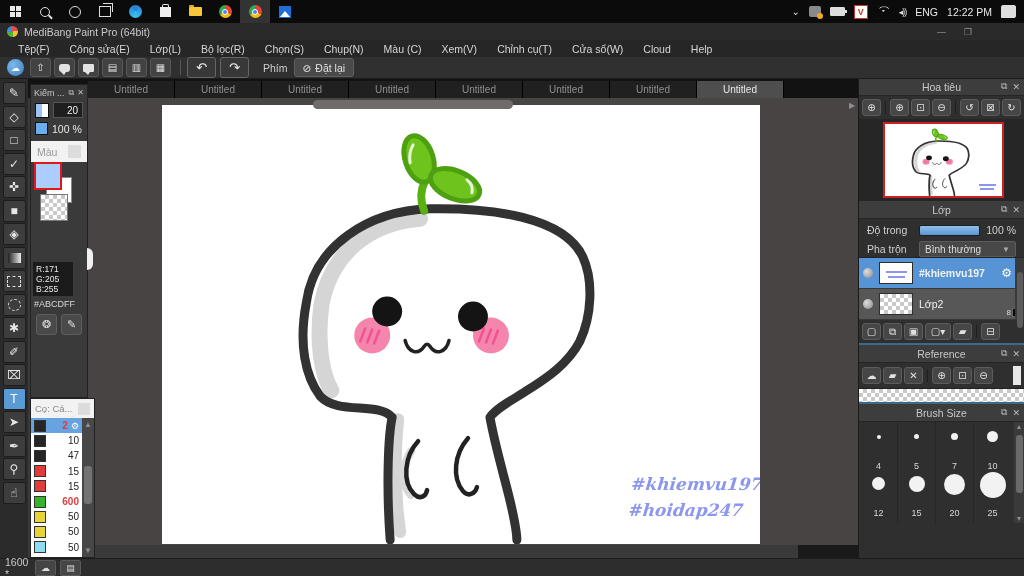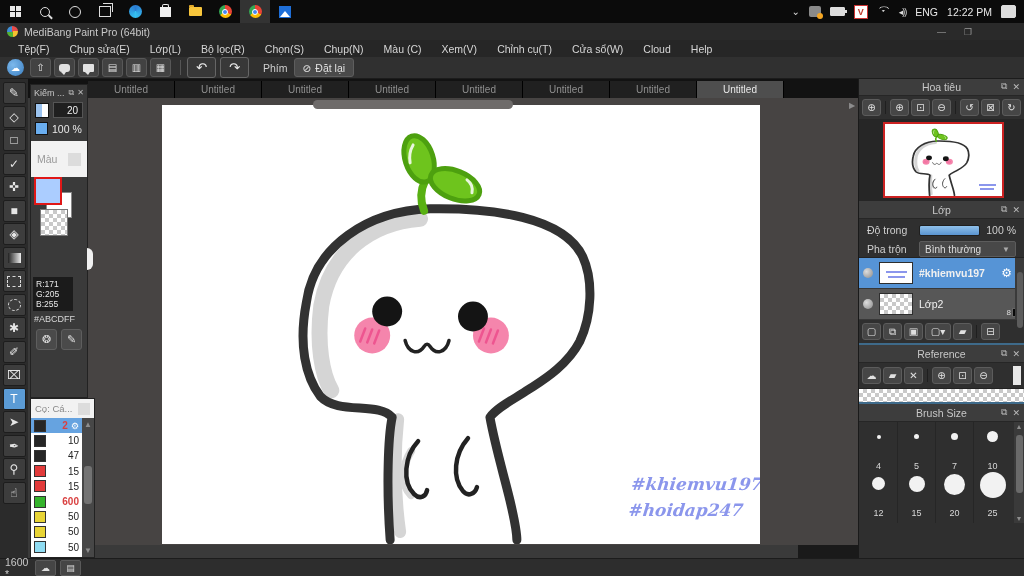--- a/index.html
+++ b/index.html
@@ -131,21 +131,21 @@
   .bs-scroll .th{position:absolute;left:1.5px;top:13px;width:7px;height:58px;background:#6a6a6a;border-radius:3px;}
   
   #floatpanel{left:30px;top:84px;width:58px;height:314px;background:#3a3a3a;border:1px solid #222;box-sizing:border-box;z-index:35;}
   #floatpanel .fhead{height:15px;display:flex;align-items:center;padding:0 3px;color:#c5c5c5;font-size:9px;}
   #floatpanel .fhead .pops{margin-left:auto;display:flex;gap:3px;font-size:8px;color:#bbb;}
   .szrow{display:flex;align-items:center;gap:4px;padding:2px 4px;}
   .minis{width:12px;height:13px;background:linear-gradient(90deg,#9cc4f0 0 50%,#fff 50% 100%);border:1px solid #111;}
   .minib{width:11px;height:11px;background:#6aaef0;border:1px solid #111;}
   .numbox{flex:1;height:14px;background:#1f1f1f;border:1px solid #555;color:#eee;font-size:10px;display:flex;align-items:center;justify-content:flex-end;padding-right:4px;}
   .pct{color:#e8e8e8;font-size:10.5px;}
-  .mauhead{margin-top:4px;height:36px;background:#f2f2f2;display:flex;align-items:center;padding:0 6px;color:#999;font-size:10.5px;}
+  .mauhead{margin-top:4px;height:21px;background:#f2f2f2;display:flex;align-items:center;padding:0 6px;color:#999;font-size:10.5px;}
   .mauhead i{margin-left:auto;width:13px;height:13px;background:#dcdcdc;}
   .swatch-zone{position:relative;height:100px;}
   .sw{position:absolute;box-sizing:border-box;}
   .sw-white{left:15px;top:15px;width:26px;height:26px;background:#fff;border:1px solid #888;}
   .sw-main{left:3px;top:0px;width:28px;height:28px;border:2px solid #e01717;}
   .sw-checker{left:9px;top:32px;width:28px;height:27px;border:1px solid #777;}
   .rgbbox{margin:0 2px;width:34px;background:#1b1b1b;color:#e8e8e8;font-size:8.5px;line-height:10px;padding:2px 3px;}
   .hex{color:#d8d8d8;font-size:9px;padding:3px 3px;}
   .palrow{display:flex;gap:4px;padding:2px 5px;}
   .palbtn{width:23px;height:19px;background:#4a4a4a;border:1px solid #5e5e5e;border-radius:3px;display:flex;align-items:center;justify-content:center;color:#ddd;font-size:11px;}
@@ -227,21 +227,21 @@
   <span class="app-ic"></span>
   <span class="ttl">MediBang Paint Pro (64bit)</span>
   <span class="winbtns">
     <span>—</span>
     <span>❐</span>
   </span>
 </div>
 
 <div class="abs" id="menubar">
   <span class="menu-item">Tệp(F)</span>
-  <span class="menu-item">Chụp sửa(E)</span>
+  <span class="menu-item">Công sửa(E)</span>
   <span class="menu-item">Lớp(L)</span>
   <span class="menu-item">Bộ lọc(R)</span>
   <span class="menu-item">Chọn(S)</span>
   <span class="menu-item">Chụp(N)</span>
   <span class="menu-item">Màu (C)</span>
   <span class="menu-item">Xem(V)</span>
   <span class="menu-item">Chỉnh cụ(T)</span>
   <span class="menu-item">Cửa sổ(W)</span>
   <span class="menu-item">Cloud</span>
   <span class="menu-item">Help</span>

